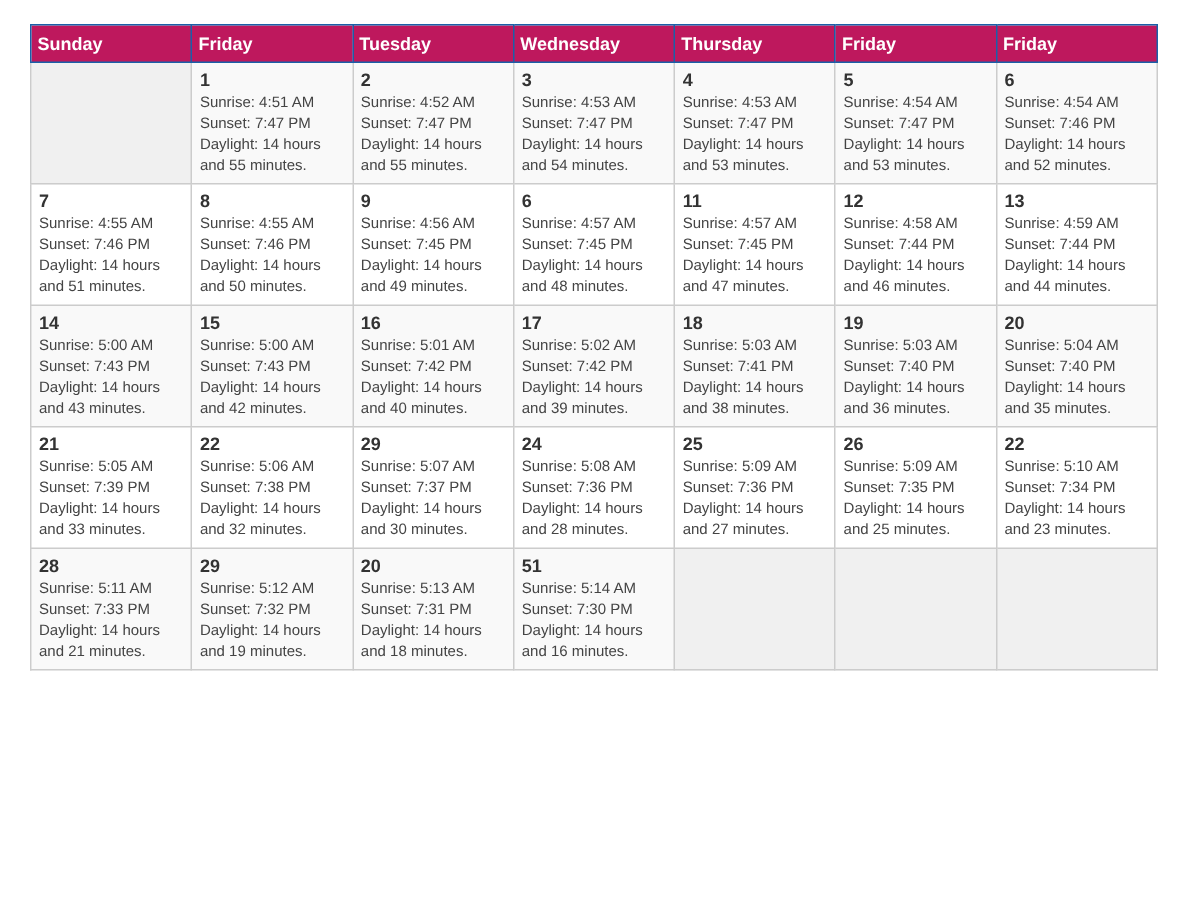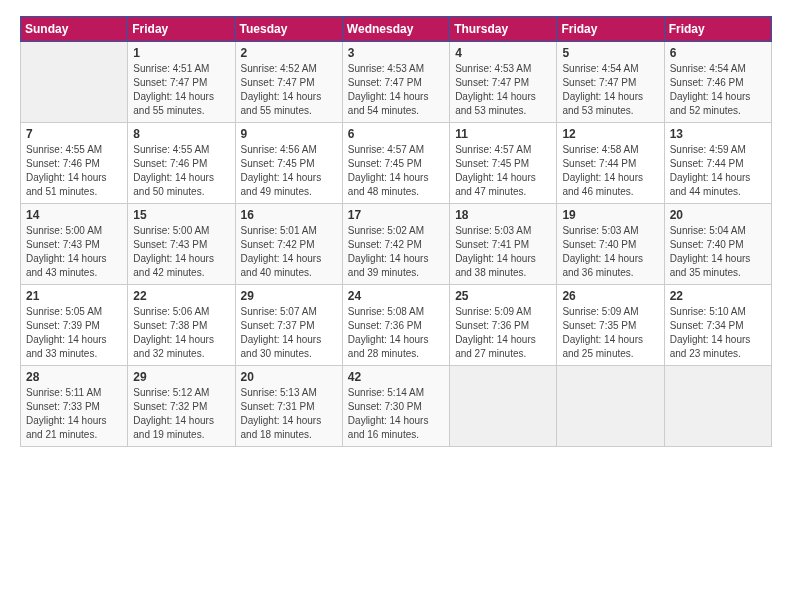--- a/index.html
+++ b/index.html
@@ -231,21 +231,21 @@
           </td>
           <td>
             <span class="day-number">29</span>
             <div class="day-detail">Sunrise: 5:12 AM<br>Sunset: 7:32 PM<br>Daylight: 14 hours<br>and 19 minutes.</div>
           </td>
           <td>
             <span class="day-number">20</span>
             <div class="day-detail">Sunrise: 5:13 AM<br>Sunset: 7:31 PM<br>Daylight: 14 hours<br>and 18 minutes.</div>
           </td>
           <td>
-            <span class="day-number">42</span>
+            <span class="day-number">51</span>
             <div class="day-detail">Sunrise: 5:14 AM<br>Sunset: 7:30 PM<br>Daylight: 14 hours<br>and 16 minutes.</div>
           </td>
           <td class="empty-cell"></td>
           <td class="empty-cell"></td>
           <td class="empty-cell"></td>
         </tr>
       </tbody>
   </table>
 </div>
 

